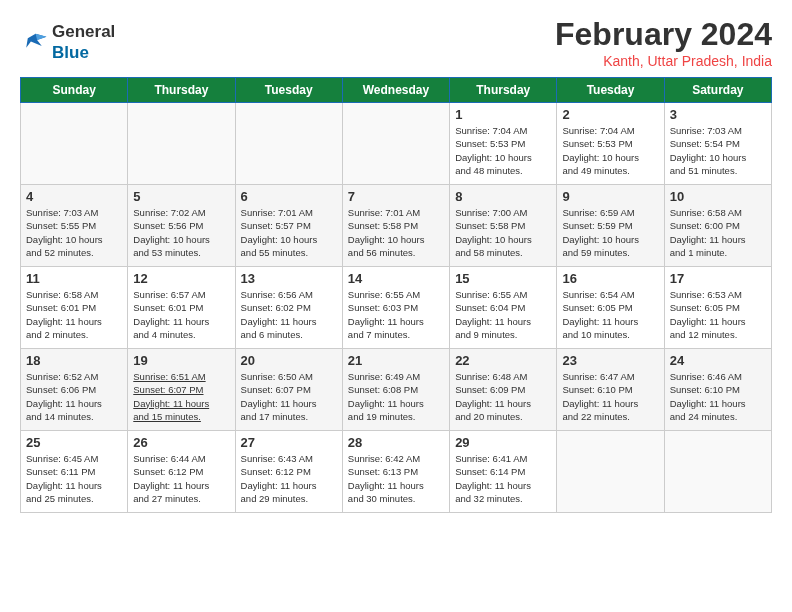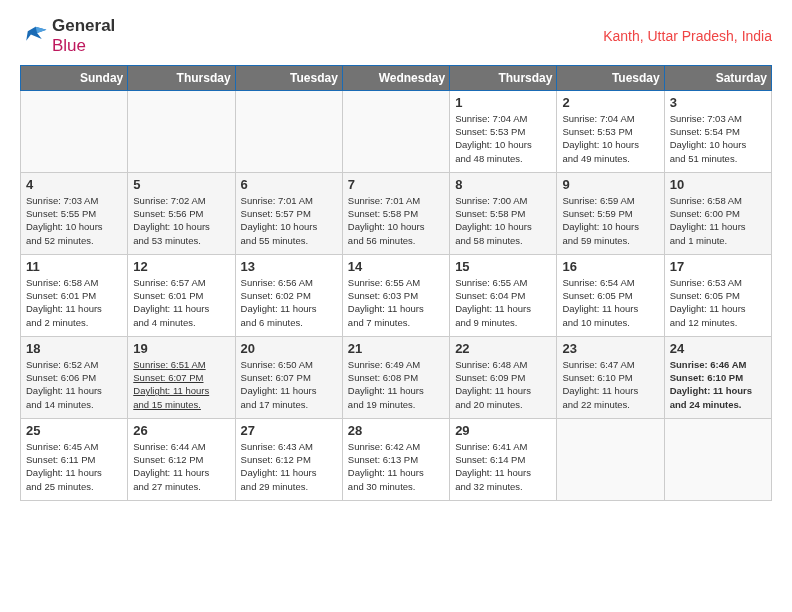--- a/index.html
+++ b/index.html
@@ -40,26 +40,26 @@
     .location {
       font-size: 14px;
       color: #ef4444;
     }
     table {
       width: 100%;
       border-collapse: collapse;
       table-layout: fixed;
     }
     thead tr th {
-      background: #737373;
+      background: #15803d;
       color: #fff;
       font-size: 12px;
       font-weight: bold;
       padding: 5px 4px;
-      text-align: right;
+      text-align: center;
       border: 1px solid #1a6bb5;
     }
     tbody tr td {
       border: 1px solid #ccc;
       vertical-align: top;
       padding: 4px 5px;
       height: 82px;
       background: #fff;
     }
     tbody tr:nth-child(even) td {
@@ -85,24 +85,25 @@
 
 <div class="page">
   <div class="header-area">
     <div class="logo">
       <svg class="logo-bird" viewBox="0 0 36 36">
         <polygon points="20,6 34,10 22,14 28,22 14,16 8,24 10,12 20,6" fill="#1a6bb5"></polygon>
         <polygon points="20,6 34,10 22,14" fill="#4fa0e0"></polygon>
       </svg>
       <div>
         <div style="font-size:17px;font-weight:bold;color:#333;line-height:1.2;">General</div>
-        <div style="font-size:17px;font-weight:normal;color:#be185d;line-height:1.2;">Blue</div>
+        <div style="font-size:17px;font-weight:bold;color:#0369a1;line-height:1.2;">Blue</div>
       </div>
     </div>
     <div class="title-area">
+      <div class="month-title">February 2024</div>
       <div class="location">Kanth, Uttar Pradesh, India</div>
     </div>
   </div>
 
   <table>
     <thead>
       <tr>
       <th>Sunday</th>
           <th>Thursday</th>
           <th>Tuesday</th>
@@ -280,21 +281,21 @@
           </td>
           <td>
             <div class="day-num">23</div>
             <div class="day-info" style="white-space: pre-line;">Sunrise: 6:47 AM
 Sunset: 6:10 PM
 Daylight: 11 hours
 and 22 minutes.</div>
           </td>
           <td>
             <div class="day-num">24</div>
-            <div class="day-info" style="white-space: pre-line; font-weight: bold;">Sunrise: 6:46 AM
+            <div class="day-info" style="white-space: pre-line;">Sunrise: 6:46 AM
 Sunset: 6:10 PM
 Daylight: 11 hours
 and 24 minutes.</div>
           </td>
         </tr>
         <tr>
           <td>
             <div class="day-num">25</div>
             <div class="day-info" style="white-space: pre-line;">Sunrise: 6:45 AM
 Sunset: 6:11 PM

